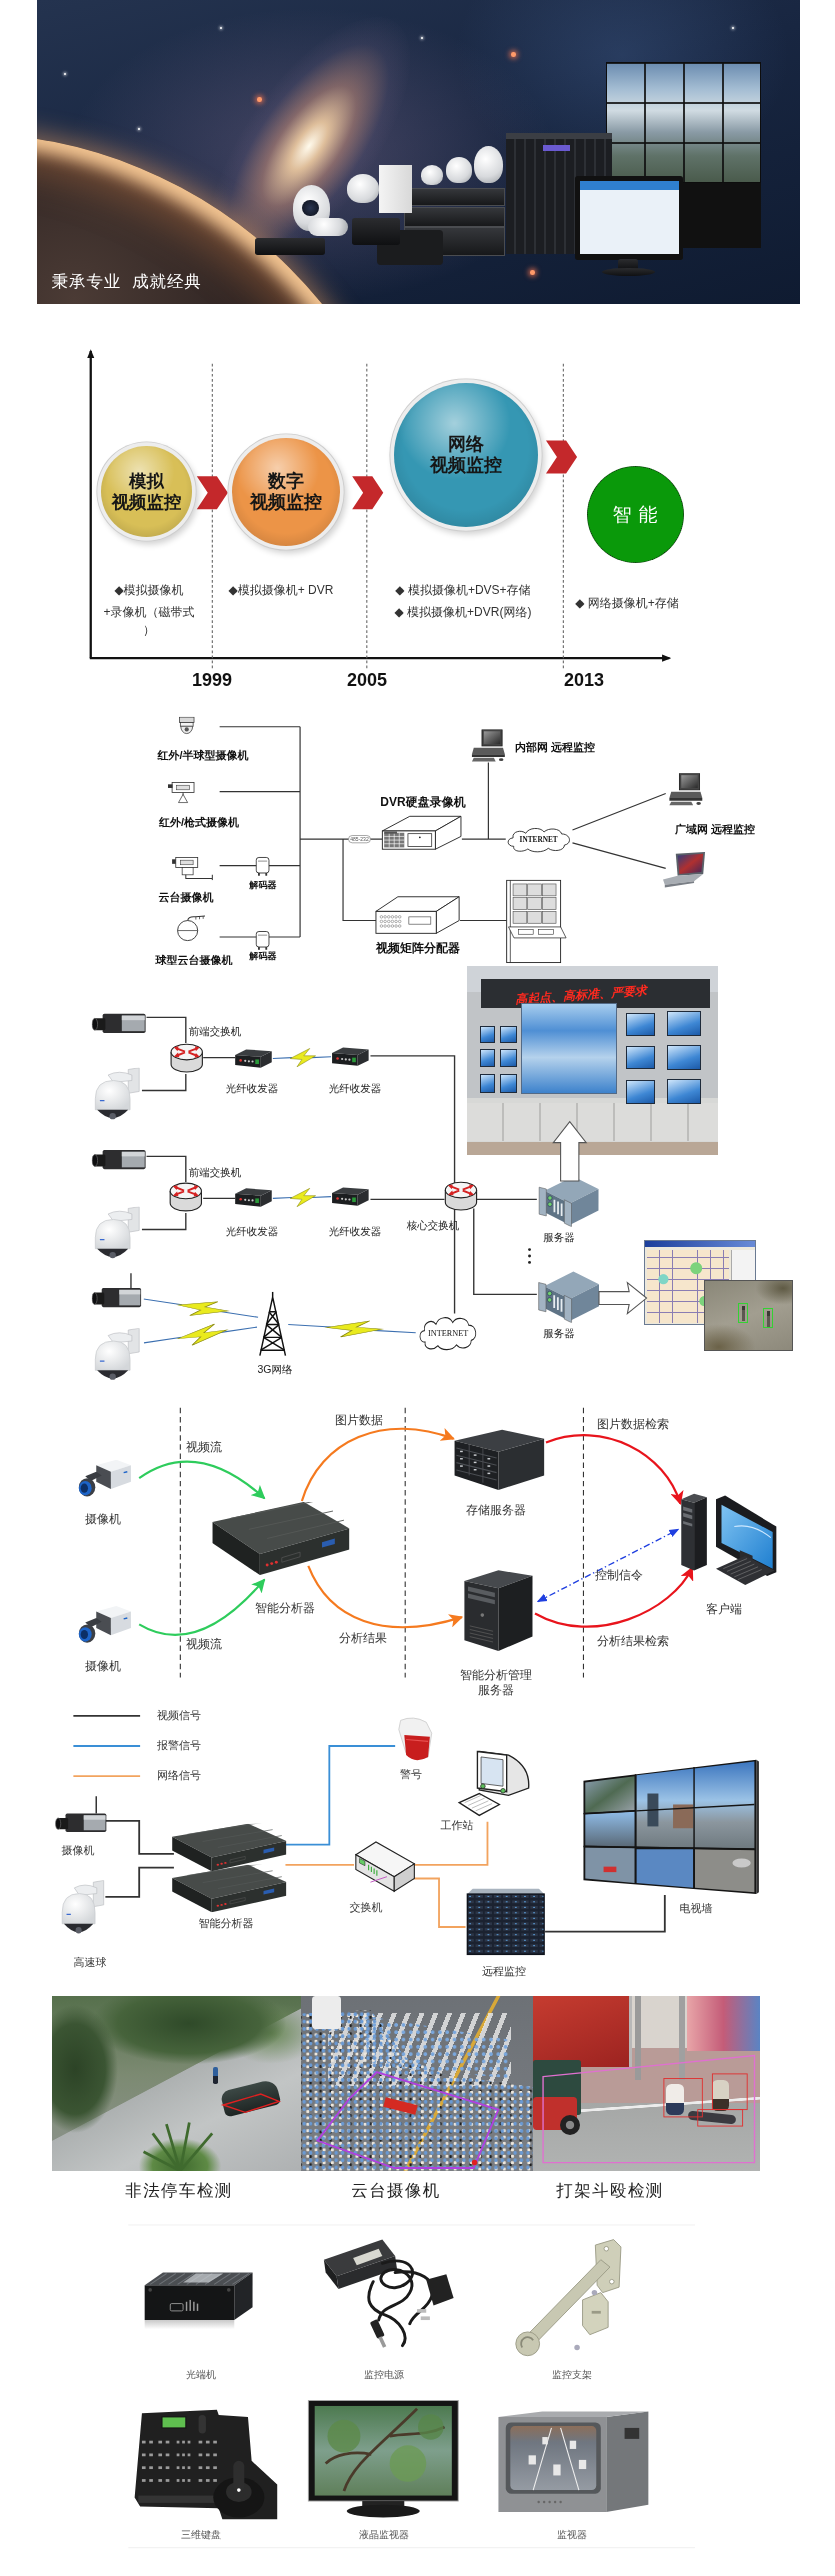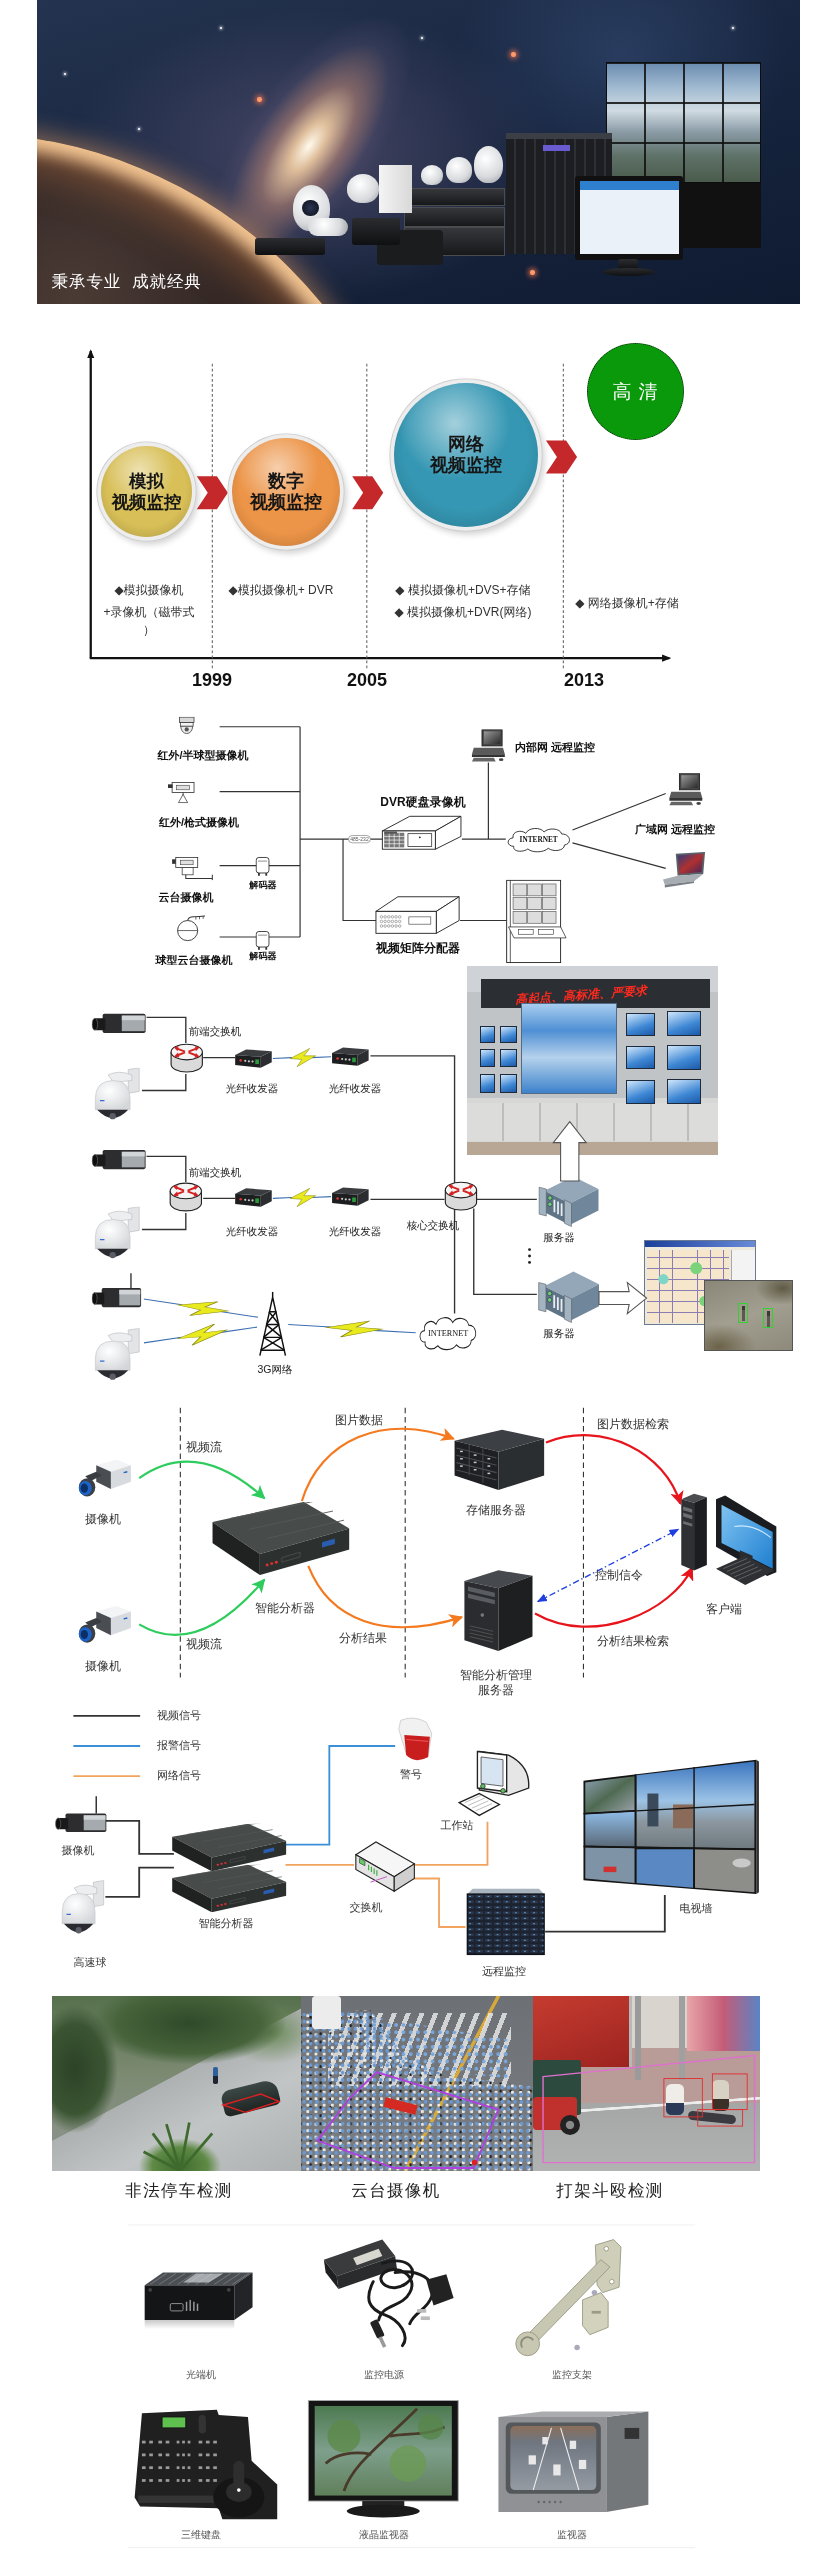--- a/index.html
+++ b/index.html
@@ -744,22 +744,22 @@
   <span>视频监控</span>
 </div>
 <div class="stage" style="left: 232px; top: 438px; width: 108px; height: 108px; font-size: 18px; --c: #ec9447;">
   <span>数字</span>
   <span>视频监控</span>
 </div>
 <div class="stage" style="left: 394px; top: 383px; width: 144px; height: 144px; font-size: 18px; --c: #3597b3;">
   <span>网络</span>
   <span>视频监控</span>
 </div>
-<div class="future" style="left: 587px; top: 343px; width: 97px; height: 97px; --c: #0a990a;">
-  <span>高 清</span>
+<div class="future" style="left: 587px; top: 466px; width: 97px; height: 97px; --c: #0a990a;">
+  <span>智 能</span>
 </div>
 <div class="t f-note" style="left:149px;top:590px">◆模拟摄像机</div>
 <div class="t f-note" style="left:149px;top:612px">+录像机（磁带式</div>
 <div class="t f-note" style="left:149px;top:630px">）</div>
 <div class="t f-note" style="left:281px;top:590px">◆模拟摄像机+ DVR</div>
 <div class="t f-note" style="left:463px;top:590px">◆ 模拟摄像机+DVS+存储</div>
 <div class="t f-note" style="left:463px;top:612px">◆ 模拟摄像机+DVR(网络)</div>
 <div class="t f-note" style="left:627px;top:603px">◆ 网络摄像机+存储</div>
 <div class="t f-year" style="left:212px;top:681px">1999</div>
 <div class="t f-year" style="left:367px;top:681px">2005</div>
@@ -769,21 +769,21 @@
 <div class="t f-dvr" style="left:199px;top:823px">红外/枪式摄像机</div>
 <div class="t f-dvr" style="left:186px;top:898px">云台摄像机</div>
 <div class="abs" style="left:137px;top:953px;width:119px;height:12px;overflow:hidden">
   <div class="t f-dvr" style="left:57px;top:8.2px">球型云台摄像机</div>
 </div>
 <div class="t f-dec" style="left:263px;top:885px">解码器</div>
 <div class="t f-dec" style="left:263px;top:956px">解码器</div>
 <div class="t f-dvr-lg" style="left:423px;top:802px">DVR硬盘录像机</div>
 <div class="t f-dvr-lg" style="left:418px;top:948px">视频矩阵分配器</div>
 <div class="t f-dvr" style="left:555px;top:748px">内部网 远程监控</div>
-<div class="t f-dvr" style="left:675px;top:830px">广域网 远程监控</div>
+<div class="t f-dvr" style="left:715px;top:830px">广域网 远程监控</div>
 
 <div class="abs croom">
   <div class="abs cr-led">
     <span class="abs cr-led-text">高起点、高标准、严要求</span>
   </div>
   <div class="abs cr-cab"></div>
   <div class="abs cr-big"></div>
   <div class="abs cr-mon" style="left:12.8px;top:60px;width:15.5px;height:17.4px"></div>
   <div class="abs cr-mon" style="left:33px;top:60px;width:16.5px;height:17.4px"></div>
   <div class="abs cr-mon" style="left:12.8px;top:83px;width:15.5px;height:18.3px"></div>

